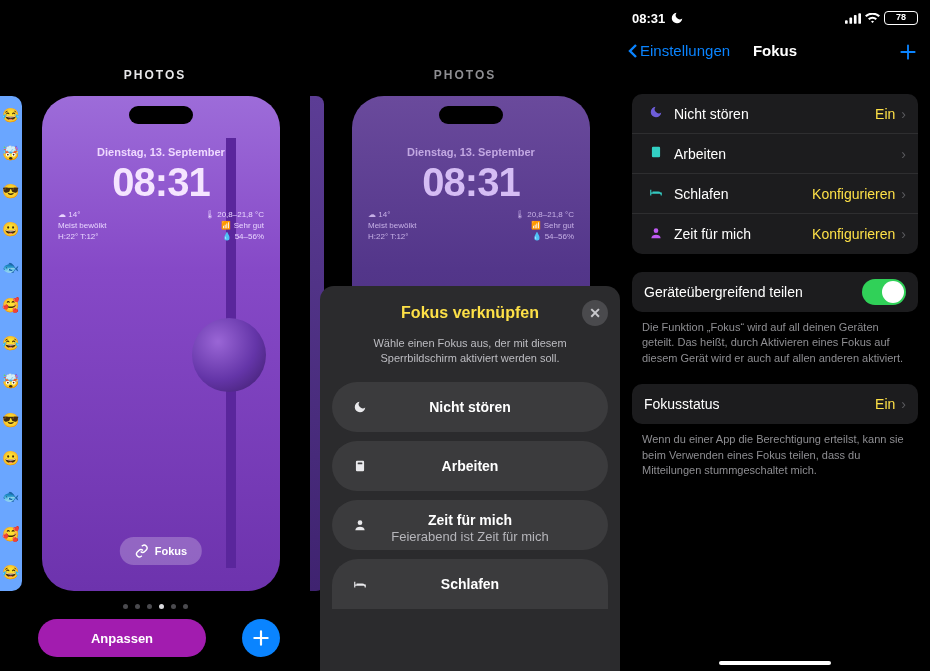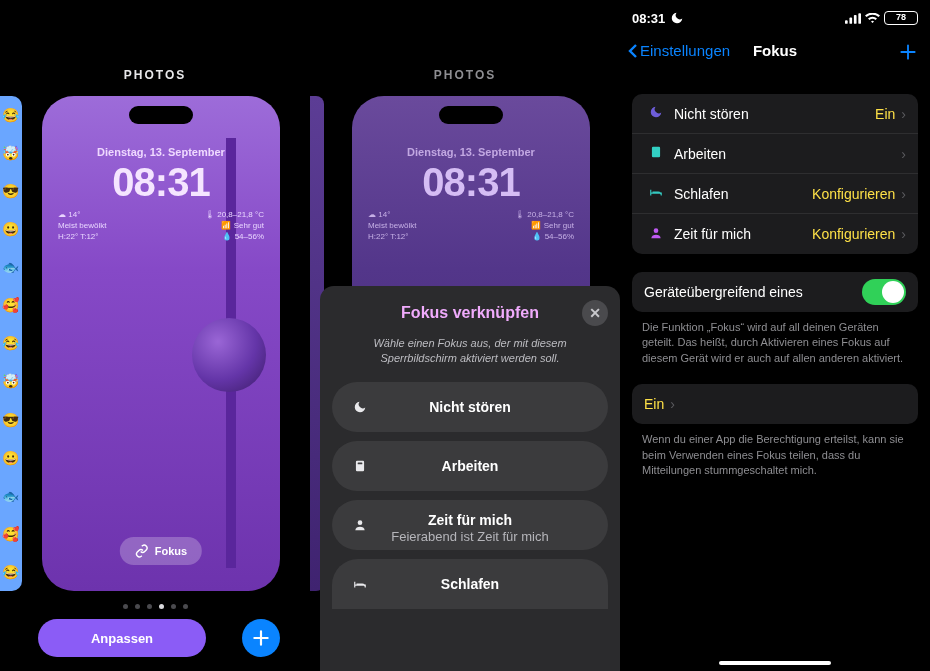--- a/index.html
+++ b/index.html
@@ -17,36 +17,36 @@
   .dev-left .date-l { position: absolute; top: 50px; left: 0; width: 100%; text-align: center; color: #efd9ff; font-size: 11px; font-weight: 600; }
   .dev-left .time-l { position: absolute; top: 64px; left: 0; width: 100%; text-align: center; color: #f5e5ff; font-size: 40px; font-weight: 800; letter-spacing: -1px; }
   .widget-row-l { position: absolute; top: 114px; left: 16px; right: 16px; display: flex; justify-content: space-between; color: #e9d5ff; font-size: 8px; line-height: 1.35; }
   .tower-l { position: absolute; right: 6px; top: 42px; width: 94px; height: 430px; }
   .tower-l .pole { position: absolute; right: 38px; top: 0; width: 10px; height: 100%; background: #5a269c; }
   .tower-l .sphere { position: absolute; right: 8px; top: 180px; width: 74px; height: 74px; border-radius: 50%; background: radial-gradient(circle at 35% 32%, #9a66d6 0%, #6435a8 55%, #3b1b66 100%); }
   .focus-chip-l { position: absolute; bottom: 26px; left: 50%; transform: translateX(-50%); background: rgba(255,255,255,.24); color: #fff; font-size: 11px; font-weight: 600; padding: 7px 15px; border-radius: 15px; display: flex; align-items: center; gap: 6px; }
   .page-dots-l { position: absolute; bottom: 62px; left: 0; width: 310px; display: flex; justify-content: center; gap: 7px; }
   .page-dots-l .d { width: 5px; height: 5px; border-radius: 50%; background: #4a4a4e; }
   .page-dots-l .d.on { background: #d8d8dc; }
-  .btn-anpassen { position: absolute; left: 38px; bottom: 14px; width: 168px; height: 38px; border-radius: 20px; background: #8b5cf6; color: #fff; font-size: 13px; font-weight: 600; display: flex; align-items: center; justify-content: center; }
+  .btn-anpassen { position: absolute; left: 38px; bottom: 14px; width: 168px; height: 38px; border-radius: 20px; background: #a21caf; color: #fff; font-size: 13px; font-weight: 600; display: flex; align-items: center; justify-content: center; }
   .btn-plus { position: absolute; right: 30px; bottom: 14px; width: 38px; height: 38px; border-radius: 50%; background: #0a84ff; display: flex; align-items: center; justify-content: center; }
   .btn-plus svg { width: 20px; height: 20px; }
 
   
   .sliver-m { position: absolute; left: 0; top: 96px; width: 14px; height: 495px; background: linear-gradient(#5c3d95,#3f2370); border-top-right-radius: 8px; border-bottom-right-radius: 8px; }
   .photos-label-m { position: absolute; top: 68px; left: 0; width: 310px; text-align: center; color: #8e8e92; font-size: 12px; font-weight: 700; letter-spacing: 2px; }
   .dev-mid { position: absolute; left: 42px; top: 96px; width: 238px; height: 495px; border-radius: 32px; overflow: hidden; background: linear-gradient(180deg,#6a4a9c 0%, #53368a 35%, #3c2366 100%); }
   .dev-mid .dyn-island { position: absolute; top: 10px; left: 50%; transform: translateX(-50%); width: 64px; height: 18px; background: #000; border-radius: 10px; }
   .dev-mid .date-m { position: absolute; top: 50px; left: 0; width: 100%; text-align: center; color: #c2a8e2; font-size: 11px; font-weight: 600; }
   .dev-mid .time-m { position: absolute; top: 64px; left: 0; width: 100%; text-align: center; color: #d5bdf4; font-size: 40px; font-weight: 800; letter-spacing: -1px; }
   .widget-row-m { position: absolute; top: 114px; left: 16px; right: 16px; display: flex; justify-content: space-between; color: #c6b0e6; font-size: 8px; line-height: 1.35; }
   .sheet { position: absolute; left: 10px; right: 0; top: 286px; bottom: 0; background: #2b2b2d; border-top-left-radius: 14px; border-top-right-radius: 14px; padding: 18px 12px 0 12px; }
-  .sheet-title { color: #f0abfc; font-size: 16px; font-weight: 700; text-align: center; }
+  .sheet-title { color: #fde047; font-size: 16px; font-weight: 700; text-align: center; }
   .sheet-close { position: absolute; right: 12px; top: 14px; width: 26px; height: 26px; border-radius: 50%; background: #4a4a4d; display: flex; align-items: center; justify-content: center; color: #c9c9cd; font-size: 14px; font-weight: 700; }
-  .sheet-sub { color: #bdbdc2; font-size: 11px; text-align: center; padding: 0 12px; line-height: 1.35; margin-top: 14px; font-style: italic; }
+  .sheet-sub { color: #bdbdc2; font-size: 11px; text-align: center; padding: 0 12px; line-height: 1.35; margin-top: 14px; }
   .focus-list { margin-top: 16px; display: flex; flex-direction: column; gap: 9px; }
   .focus-opt { background: #3b3b3d; border-radius: 26px; height: 50px; display: flex; align-items: center; padding: 0 18px; color: #fff; position: relative; }
   .focus-opt .icn { width: 20px; display: flex; justify-content: center; font-size: 14px; color: #e9e9ec; }
   .focus-opt .lbl { flex: 1; text-align: center; font-size: 14px; font-weight: 600; margin-left: -20px; }
   .focus-opt .sub { position: absolute; left: 0; right: 0; top: 29px; text-align: center; font-size: 13px; color: #b5b5ba; }
   .focus-opt.two .lbl { margin-top: -9px; }
 
   
   .sb-r { position: absolute; top: 8px; left: 12px; right: 12px; height: 20px; display: flex; align-items: center; justify-content: space-between; color: #fff; font-size: 13px; font-weight: 600; }
   .sb-r .left { display: flex; align-items: center; gap: 5px; }
@@ -280,30 +280,31 @@
               <path d="M4 21c0-4 4-6 8-6s8 2 8 6z"></path>
             </svg></span>
         <span class="rlbl">Zeit für mich</span>
         <span class="rval">Konfigurieren</span>
         <span class="rchev">›</span>
       </div>
     </div>
 
     <div class="card" style="margin-top:18px">
       <div class="row">
-        <span class="rlbl" style="margin-left:0">Geräteübergreifend eines</span>
+        <span class="rlbl" style="margin-left:0">Geräteübergreifend teilen</span>
         <div class="toggle">
             <div class="knob"></div>
           </div>
       </div>
     </div>
     <div class="footer-r">Die Funktion „Fokus“ wird auf all deinen Geräten geteilt. Das heißt, durch Aktivieren eines Fokus auf diesem Gerät wird er auch auf allen anderen aktiviert.</div>
 
     <div class="card" style="margin-top:18px">
       <div class="row">
+        <span class="rlbl" style="margin-left:0">Fokusstatus</span>
         <span class="rval">Ein</span>
         <span class="rchev">›</span>
       </div>
     </div>
     <div class="footer-r">Wenn du einer App die Berechtigung erteilst, kann sie beim Verwenden eines Fokus teilen, dass du Mitteilungen stummgeschaltet mich.</div>
   </div>
 
   <div class="home-ind"></div>
 </div>
 

